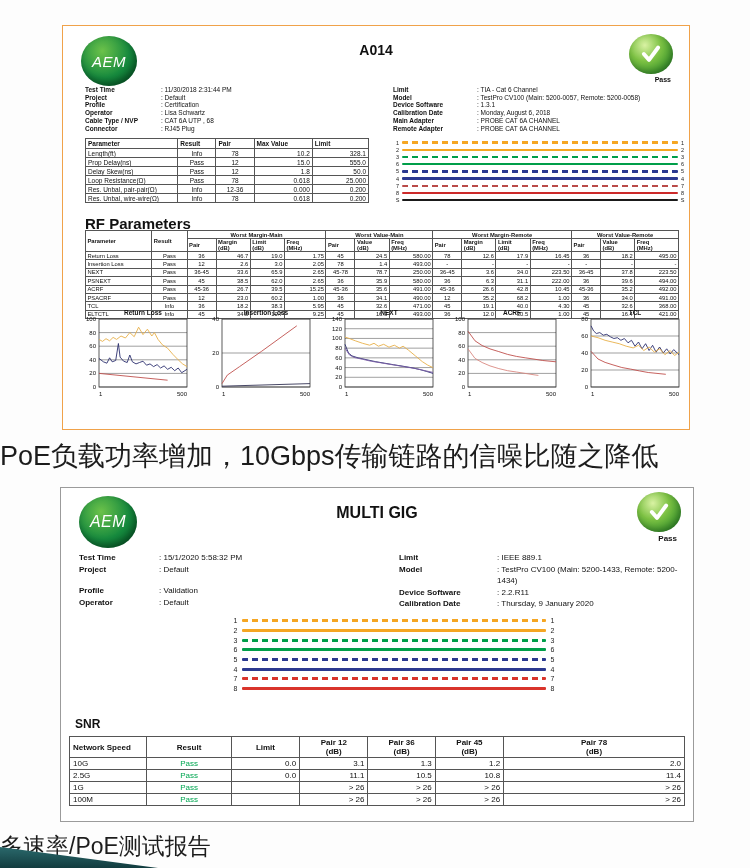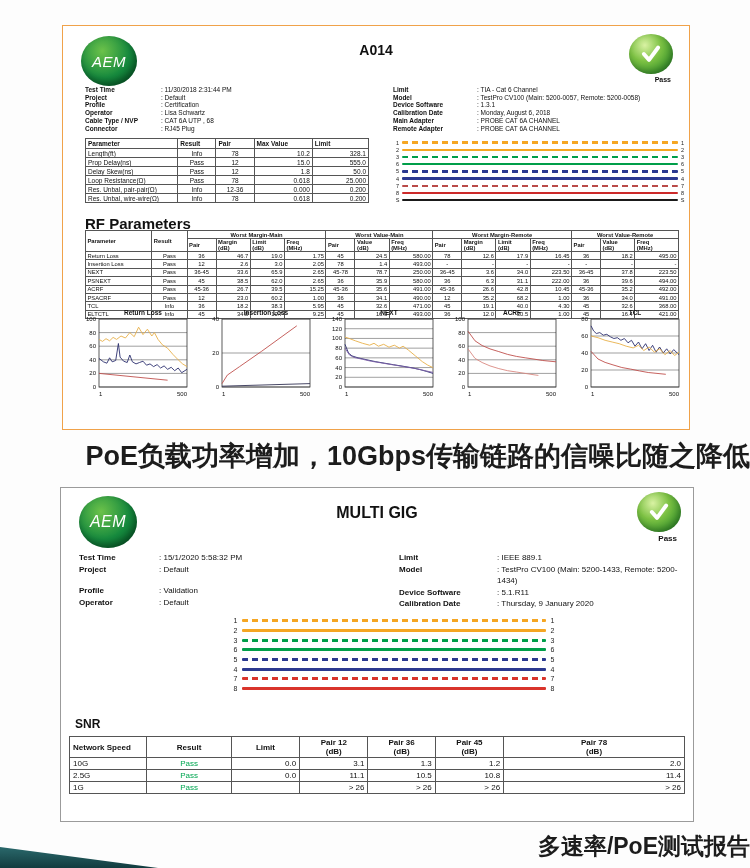--- a/index.html
+++ b/index.html
@@ -82,21 +82,21 @@
   .cablelen { position:absolute; top:212px; left:0; right:0; text-align:center; font-size:9px; }
   .snrhead { position:absolute; left:14px; top:229px; font-size:12px; font-weight:bold; }
   .snrtable { position:absolute; left:8px; top:248px; width:616px; }
   .snrtable table { font-size:8px; }
   .snrtable th { text-align:center; white-space:pre-line; padding:1px 3px; line-height:9px; }
   .snrtable th:first-child { text-align:left; }
   .snrtable td { height:11px; padding:0 3px; }
 
   .al-l{text-align:left} .al-c{text-align:center} .al-r{text-align:right}
 
-  .caption { position:absolute; left:0; right:0; text-align:right; font-weight:bold; color:#1c1c1c; }
+  .caption { position:absolute; left:0; right:0; text-align:left; font-weight:normal; color:#1c1c1c; }
   .cap1 { top:438px; font-size:27px; }
   .cap2 { top:831px; font-size:23px; }
 
   .corner-wedge { position:absolute; left:0; bottom:0; width:158px; height:24px;
                   background:linear-gradient(180deg,#2e6f72,#123c3f);
                   clip-path:polygon(0 12%, 100% 100%, 0 100%); }
 </style>
 </head>
 <body>
 
@@ -613,21 +613,21 @@
       <div class="irow">
         <span class="ilabel">Limit</span>
         <span class="ival">: IEEE 889.1</span>
       </div>
       <div class="irow">
         <span class="ilabel">Model</span>
         <span class="ival">: TestPro CV100 (Main: 5200-1433, Remote: 5200-1434)</span>
       </div>
       <div class="irow">
         <span class="ilabel">Device Software</span>
-        <span class="ival">: 5.1.R11</span>
+        <span class="ival">: 2.2.R11</span>
       </div>
       <div class="irow">
         <span class="ilabel">Calibration Date</span>
         <span class="ival">: Thursday, 9 January 2020</span>
       </div>
     </div>
   <div class="wiremap wm2">
       <div class="wrow">
         <span class="wnum">1</span>
         <span class="wline" style="background: repeating-linear-gradient(90deg, rgb(245, 166, 35) 0px, rgb(245, 166, 35) 6px, transparent 6px, transparent 10px);"></span>
@@ -717,20 +717,29 @@
           </tr>
           <tr>
             <td class="al-l">1G</td>
             <td class="al-c" style="color: rgb(0, 166, 81);">Pass</td>
             <td class="al-r"></td>
             <td class="al-r">&gt; 26</td>
             <td class="al-r">&gt; 26</td>
             <td class="al-r">&gt; 26</td>
             <td class="al-r">&gt; 26</td>
           </tr>
+          <tr>
+            <td class="al-l">100M</td>
+            <td class="al-c" style="color: rgb(0, 166, 81);">Pass</td>
+            <td class="al-r"></td>
+            <td class="al-r">&gt; 26</td>
+            <td class="al-r">&gt; 26</td>
+            <td class="al-r">&gt; 26</td>
+            <td class="al-r">&gt; 26</td>
+          </tr>
         </tbody>
       </table>
     </div>
 </div>
 
 <div class="caption cap2">多速率/PoE测试报告</div>
 
 <div class="corner-wedge"></div>
 
 </body></html>

